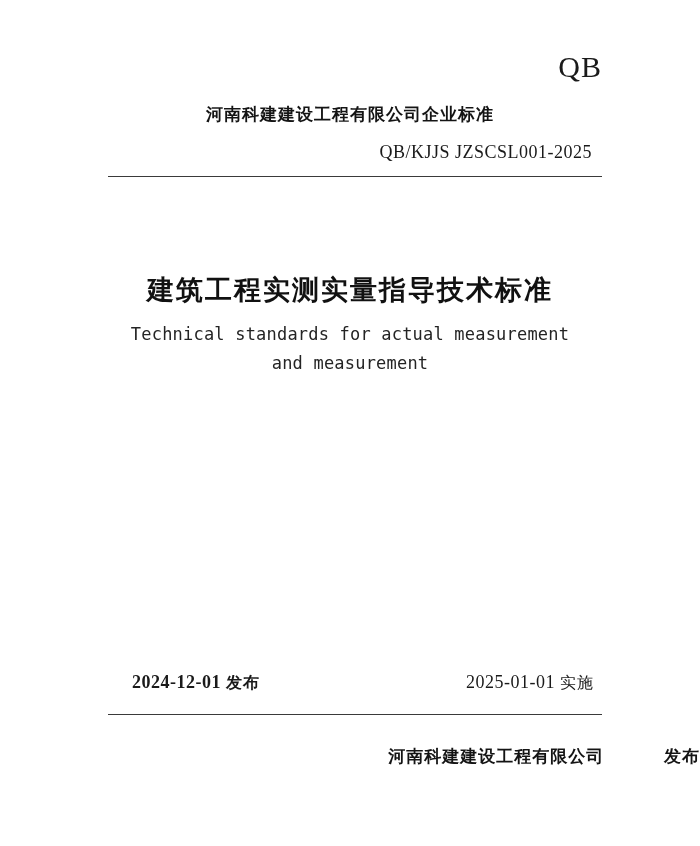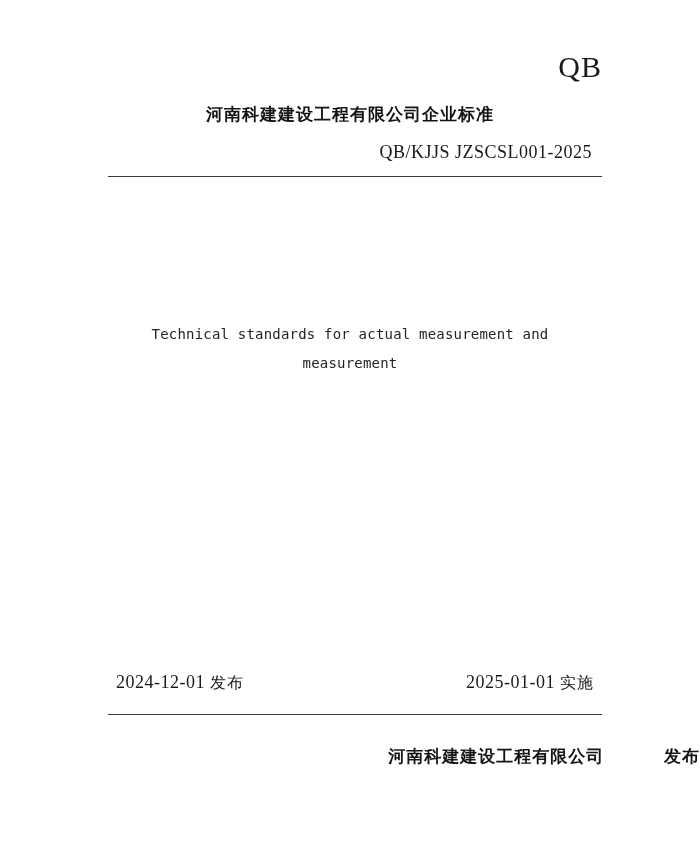--- a/index.html
+++ b/index.html
@@ -83,21 +83,21 @@
     color: #111111;
   }
 
   .title-en {
     position: absolute;
     left: 120px;
     right: 120px;
     top: 320px;
     text-align: center;
     font-family: "DejaVu Sans Mono", monospace;
-    font-size: 14px;
+    font-size: 17px;
     line-height: 29px;
     letter-spacing: 0.2px;
     color: #242424;
   }
 
   
   .dates-row {
     position: absolute;
     left: 108px;
     right: 98px;
@@ -110,21 +110,21 @@
   }
   .dates-row .date-item {
     white-space: nowrap;
     letter-spacing: 0.5px;
   }
   .dates-row .date-item .cn {
     font-family: "DejaVu Sans", sans-serif;
     font-size: 16px;
     letter-spacing: 1px;
   }
-  .date-left { margin-left: 8px; }
+  .date-left { margin-left: 24px; font-weight: bold; }
   .date-right { margin-right: 8px; }
 
   .rule-bottom {
     position: absolute;
     left: 108px;
     right: 98px;
     top: 714px;
     height: 0;
     border-top: 1.6px solid #3a3a3a;
   }
@@ -152,20 +152,21 @@
 <div class="page">
 
   <div class="qb-mark">QB</div>
 
   <div class="company-standard-line">河南科建建设工程有限公司企业标准</div>
 
   <div class="std-code">QB/KJJS  JZSCSL001-2025</div>
 
   <div class="rule-top"></div>
 
+  <div class="title-cn">建筑工程实测实量指导技术标准</div>
 
   <div class="title-en">
     <div>Technical standards for actual measurement and measurement</div>
   </div>
 
   <div class="dates-row">
     <div class="date-item date-left">
       <span>2024-12-01</span>
       <span class="cn">发布</span>
     </div>

